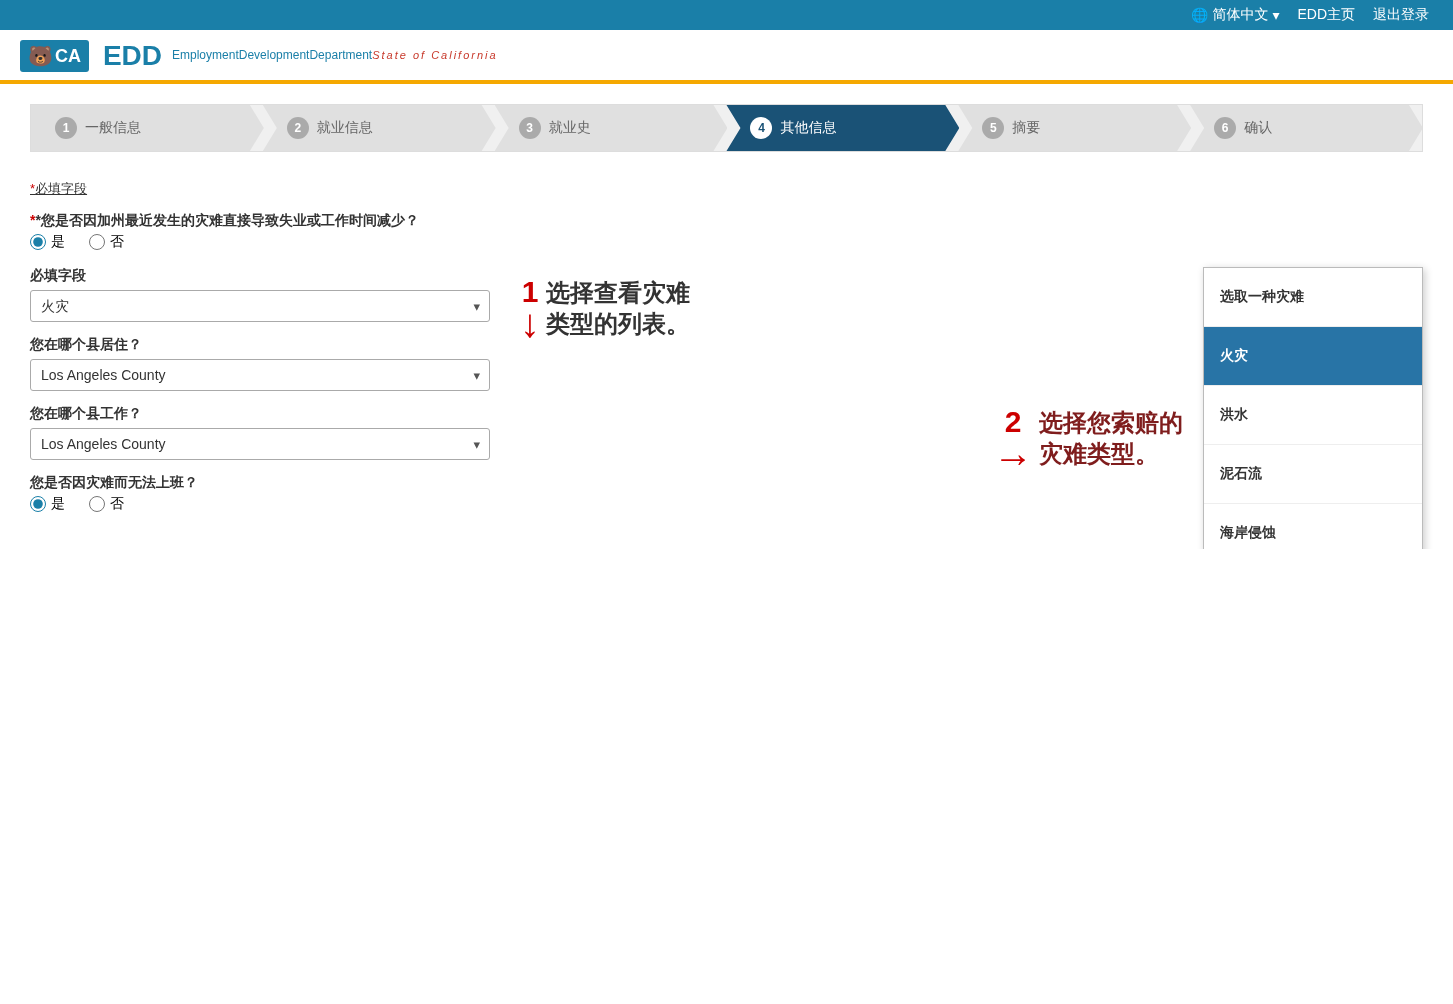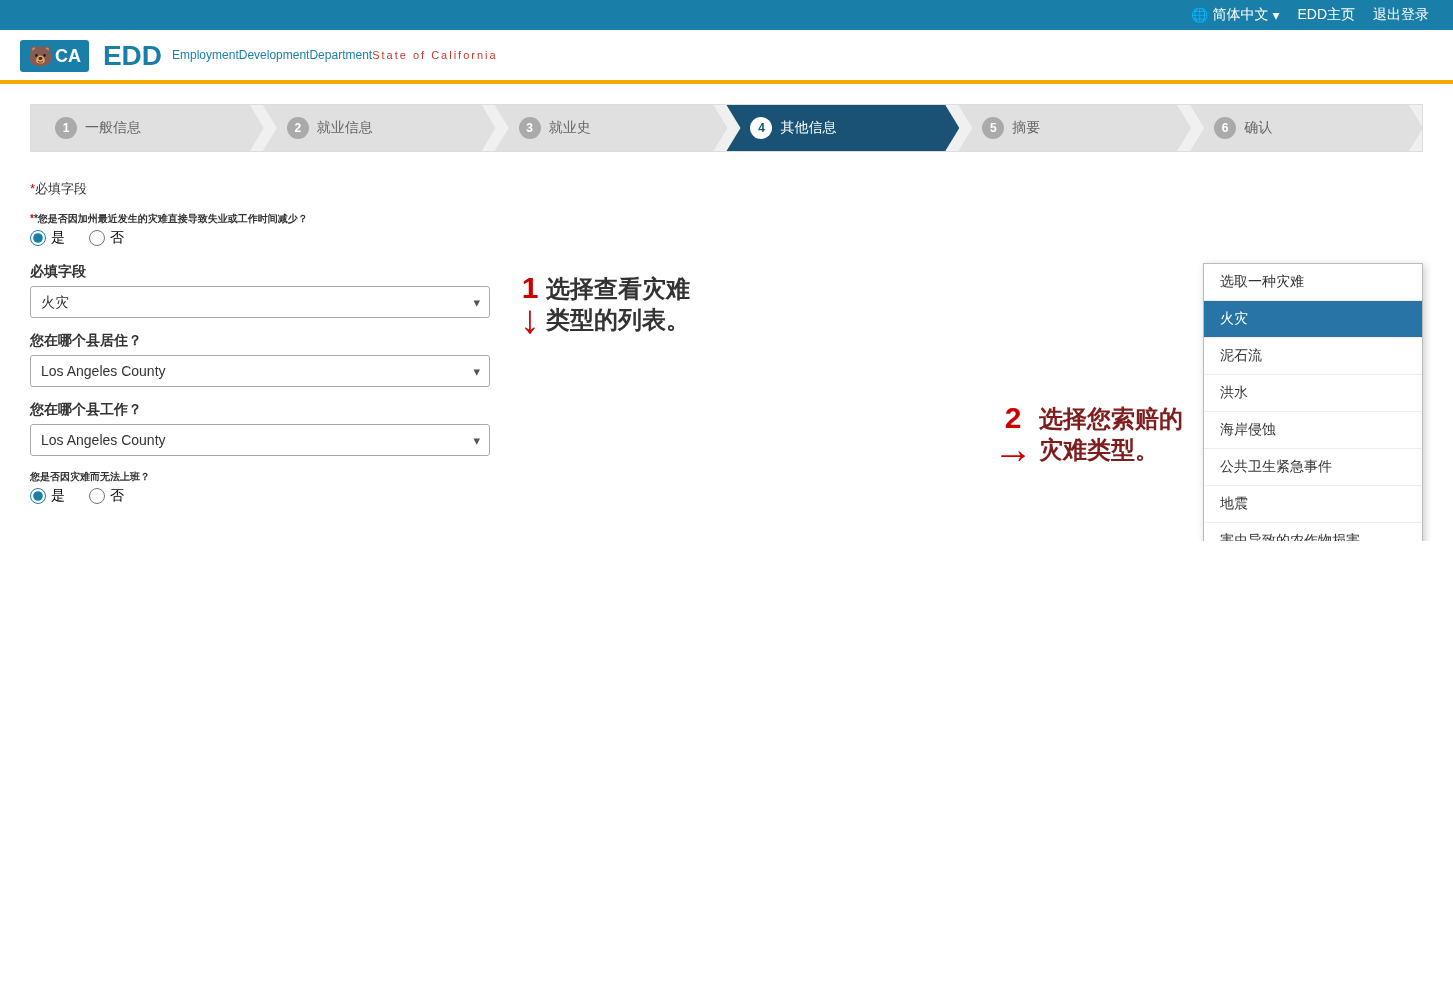--- a/index.html
+++ b/index.html
@@ -69,20 +69,21 @@
     }
     .edd-dept {
       display: flex;
       flex-direction: row;
       font-size: 12px;
       color: #1a7fa8;
       line-height: 1.3;
     }
     .edd-dept .state-line {
       color: #c8392b;
+      font-style: italic;
       font-size: 11px;
       letter-spacing: 2px;
     }
 
     
     .page-content {
       padding: 20px 30px;
     }
     .page-title {
       font-size: 32px;
@@ -136,28 +137,29 @@
     .step.active .step-num {
       background: #fff;
       color: #1a5276;
     }
 
     
     .required-note {
       color: #333;
       font-size: 13px;
       margin-bottom: 14px;
+      text-decoration: underline;
     }
     .required-note span { color: #c00; }
 
     .question-block {
       margin-bottom: 6px;
     }
     .question-label {
-      font-size: 10px;
+      font-size: 14px;
       font-weight: bold;
       color: #333;
       margin-bottom: 3px;
     }
     .question-label .req { color: #c00; }
     .question-sub {
       font-size: 13px;
       color: #555;
       margin-bottom: 8px;
     }
@@ -222,25 +224,26 @@
       position: absolute;
       right: 0;
       top: 0;
       background: #fff;
       border: 1px solid #bbb;
       box-shadow: 2px 2px 8px rgba(0,0,0,0.2);
       min-width: 220px;
       z-index: 100;
     }
     .dropdown-overlay .dd-item {
-      padding: 9px 16px;
+      padding: 20px 16px;
       font-size: 14px;
       color: #333;
       cursor: pointer;
       border-bottom: 1px solid #eee;
+      font-weight: bold;
     }
     .dropdown-overlay .dd-item:last-child {
       border-bottom: none;
     }
     .dropdown-overlay .dd-item.selected {
       background: #2874a6;
       color: #fff;
     }
 
     .main-layout {
@@ -386,22 +389,22 @@
           <span style="color:#c00; font-size:30px; font-weight:bold; line-height:1;">2</span>
           <span style="color:#c00; font-size:40px; line-height:0.8;">→</span>
         </div>
         <div style="font-size:24px; font-weight:bold; color:#7f1d1d; line-height:1.3; white-space:pre;">选择您索赔的
 灾难类型。</div>
       </div>
 
       <div class="dropdown-overlay">
       <div class="dd-item">选取一种灾难</div>
           <div class="dd-item selected">火灾</div>
+          <div class="dd-item">洪水</div>
           <div class="dd-item">泥石流</div>
-          <div class="dd-item">洪水</div>
           <div class="dd-item">海岸侵蚀</div>
           <div class="dd-item">公共卫生紧急事件</div>
           <div class="dd-item">地震</div>
           <div class="dd-item">害虫导致的农作物损害</div>
           <div class="dd-item">风灾</div>
           <div class="dd-item">恐怖主义</div>
           <div class="dd-item">海啸</div>
           <div class="dd-item">其他</div>
         </div>
 

